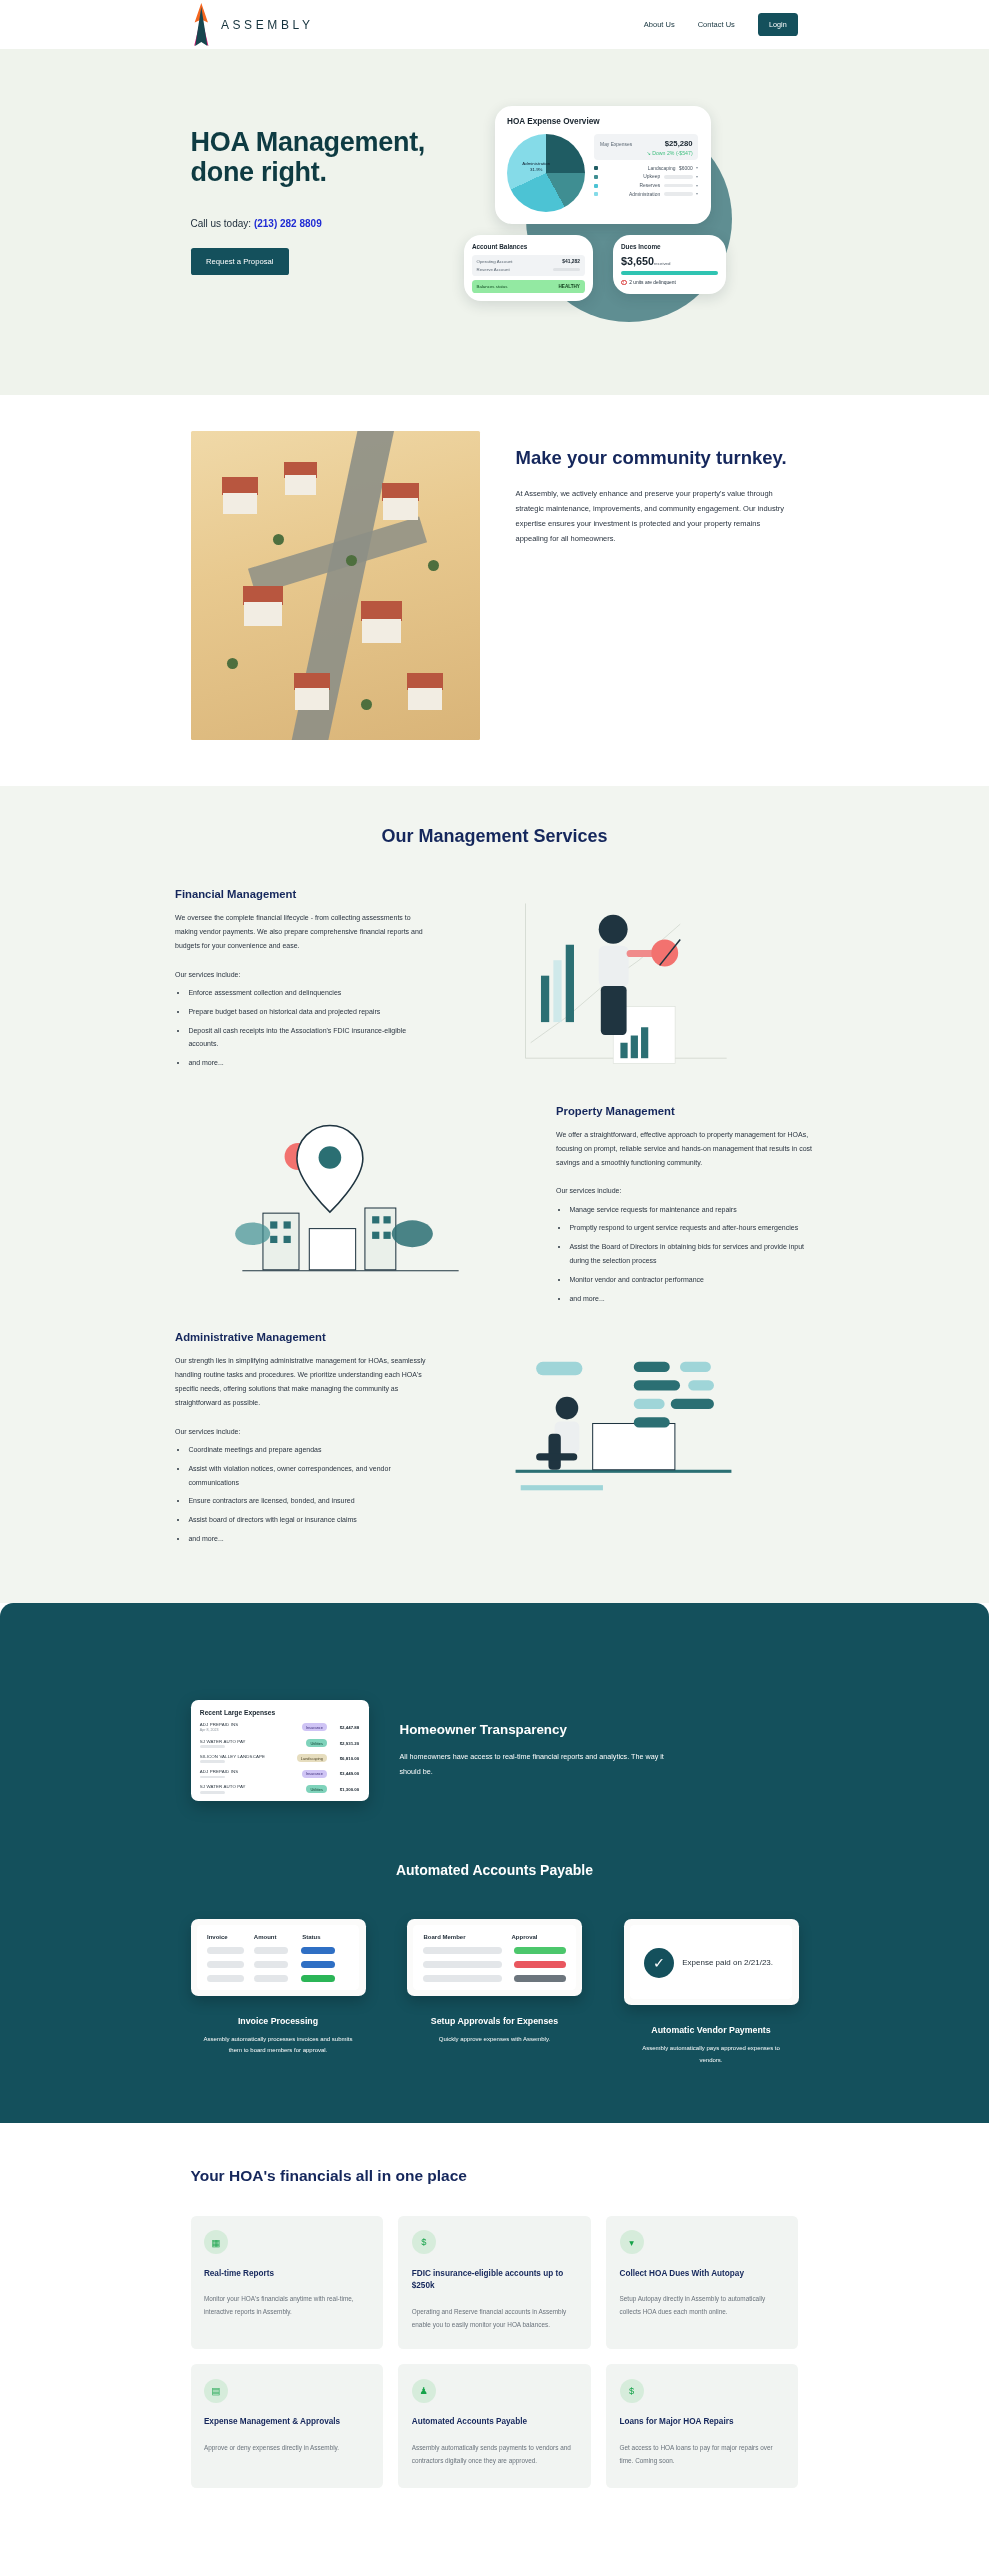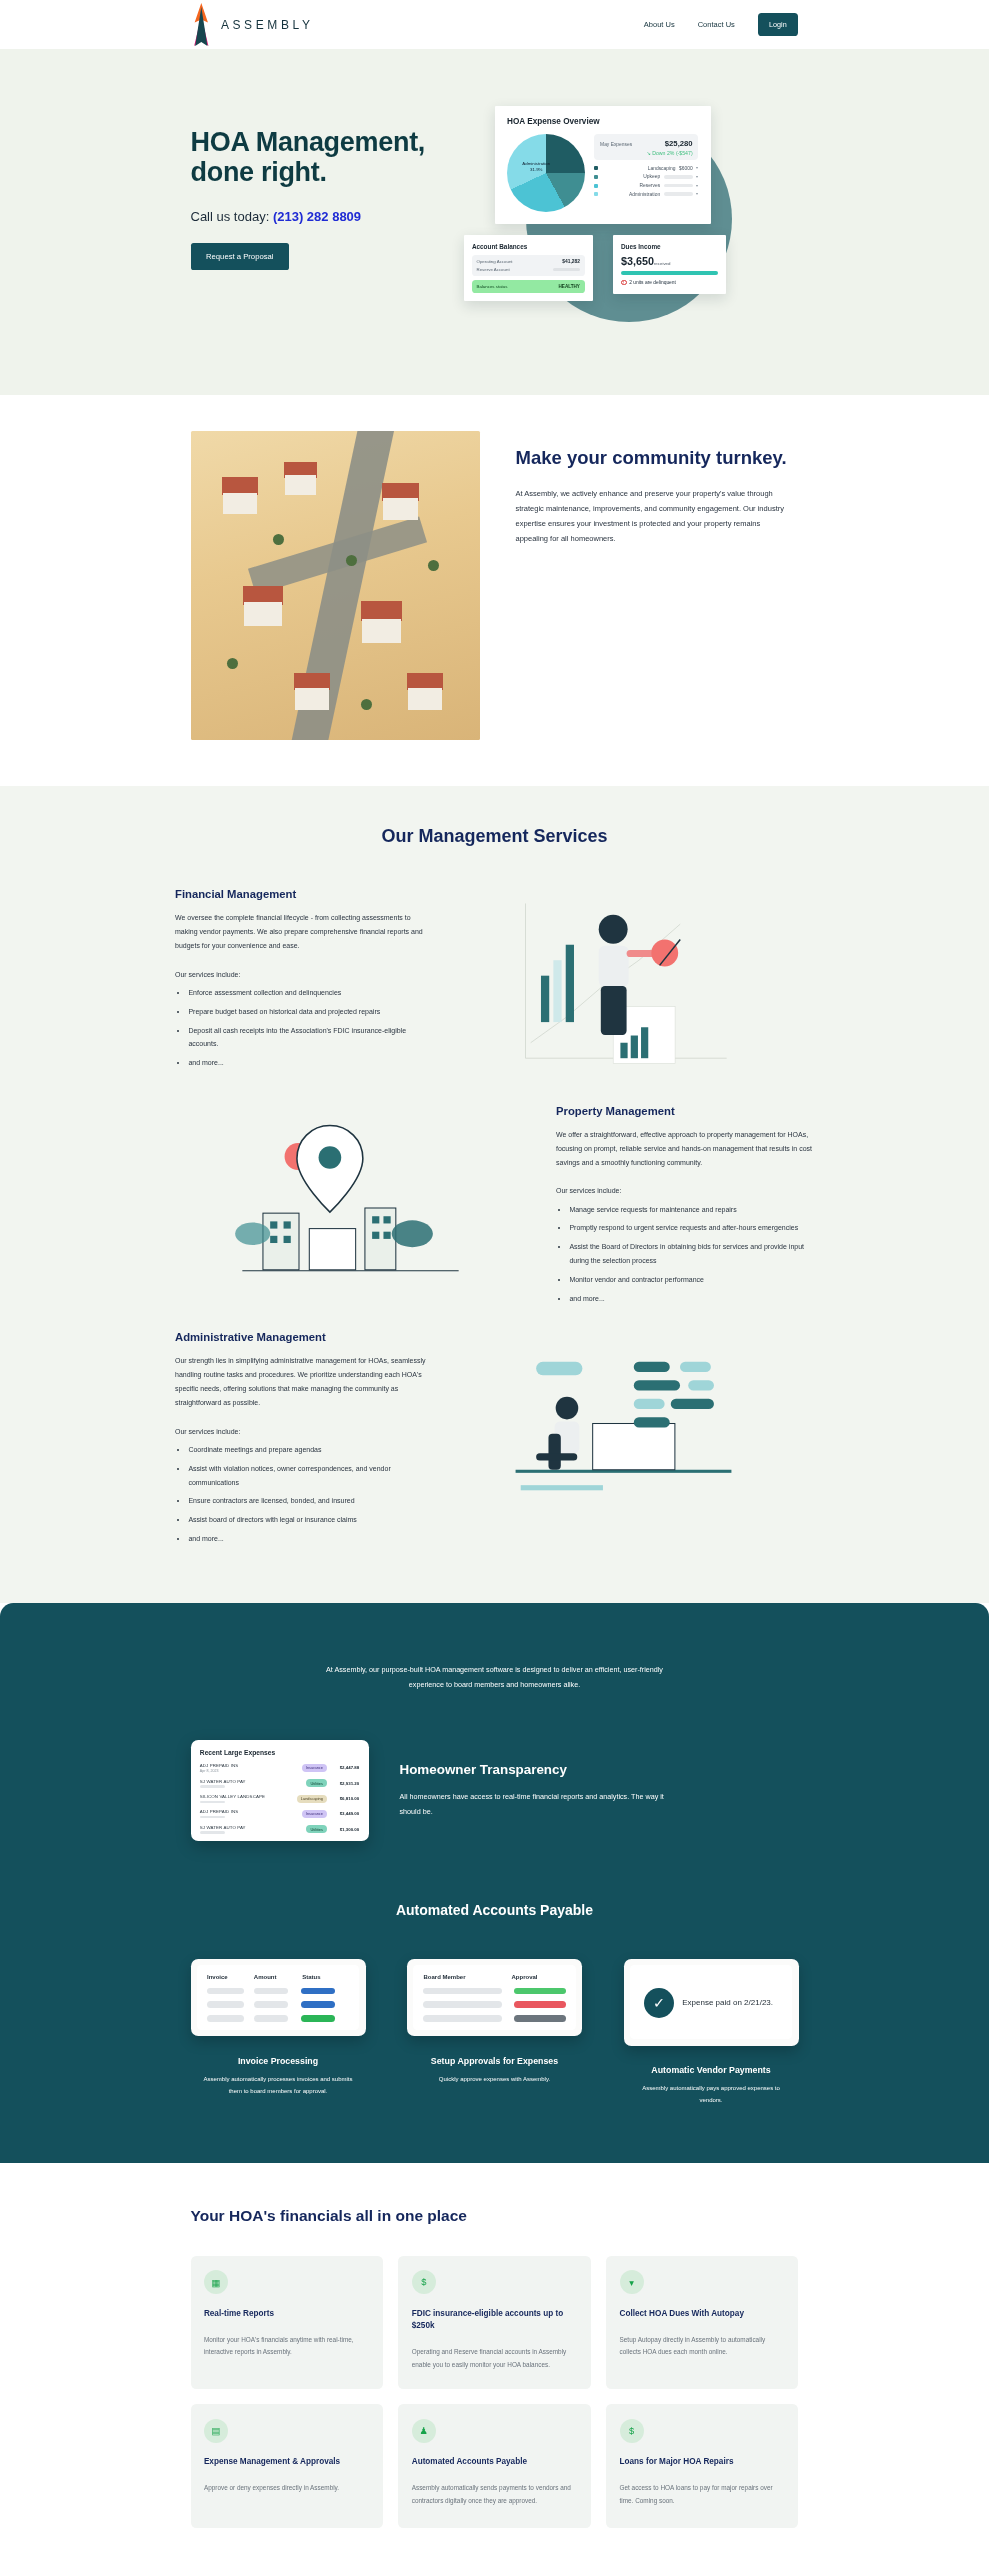--- a/index.html
+++ b/index.html
@@ -26,34 +26,34 @@
     background:#14505c; color:#fff; border:none; border-radius:3.6px;
     padding:6.7px 11.3px; font-size:7.2px; font-family:inherit; cursor:pointer;
   }
 
   
   .hero { background:#eff3ec; padding:57px 0 52px 0; position:relative; overflow:hidden; }
   .hero-inner { width:608px; margin:0 auto; display:flex; gap:5.2px; position:relative; }
   .hero-left { width:268px; padding-top:20.6px; }
   .hero-h1 { font-size:27px; line-height:1.12; font-weight:700; color:#0e3b42; letter-spacing:-0.3px; }
   .hero-sub { margin-top:23px; font-size:7.7px; line-height:2.0; color:#1b2a38; max-width:222px; }
-  .hero-call { margin-top:22px; font-size:13px; color:#1b2a38; }
+  .hero-call { margin-top:31px; font-size:10px; color:#1b2a38; }
   .hero-call a { color:#1f2bd4; font-weight:700; text-decoration:none; }
   .hero-cta {
     margin-top:18.5px; display:inline-block; background:#14505c; color:#fff;
     border:none; border-radius:2.6px; padding:9.3px 15.5px; font-size:7.7px;
     font-family:inherit; cursor:pointer;
   }
 
   .hero-right { position:relative; width:330px; height:237px; }
   .teal-circle {
     position:absolute; left:62px; top:10.3px; width:206px; height:206px;
     border-radius:50%; background:#5f8e92;
   }
-  .card { background:#fff; border-radius:1px; box-shadow:0 4.1px 13.4px rgba(20,40,50,.14); }
+  .card { background:#fff; border-radius:17px; box-shadow:0 4.1px 13.4px rgba(20,40,50,.14); }
 
   .card-expense { position:absolute; left:31px; top:0; width:216px; padding:11.3px 12.4px; }
   .card-title { font-size:8.2px; font-weight:700; color:#18242e; }
   .expense-body { display:flex; gap:9.3px; margin-top:8.2px; align-items:flex-start; }
   .pie { width:78px; height:78px; border-radius:50%; position:relative; flex:0 0 auto;
     background:conic-gradient(#1f5c63 0 25%, #3f8e92 25% 42%, #4cc3d4 42% 68%, #85dbe8 68% 100%);
     transform:rotate(0deg);
   }
   .pie-label { position:absolute; left:7.2px; top:27px; width:44px; text-align:center;
     font-size:4.4px; color:#123; line-height:1.35; }
@@ -432,21 +432,20 @@
           <rect x="96" y="176" width="48" height="62" rx="10" fill="#eceff0"></rect>
           <rect x="84" y="200" width="24" height="70" rx="8" fill="#1f3440"></rect>
           <rect x="60" y="238" width="80" height="14" rx="7" fill="#1f3440"></rect>
           <rect x="30" y="300" width="160" height="10" fill="#9fd5d8"></rect>
         </svg>
       </div>
     </div>
   </div>
 
   <div class="soft">
-    <p class="soft-sub">At Assembly, our purpose-built HOA management software is designed to deliver an efficient, user-friendly experience to board members and homeowners alike.</p>
 
     <div class="soft-row">
       <div class="card-recent">
         <div class="rc-title">Recent Large Expenses</div>
 
         <div class="rc-row">
           <div class="rc-left">
             <div class="rc-name">ADJ PREPAID INS</div>
             <div class="rc-date">Apr 8, 2023</div>
           </div>

